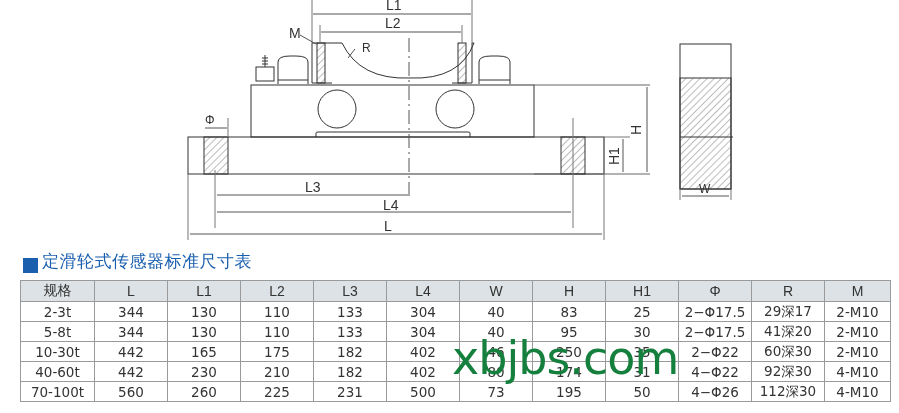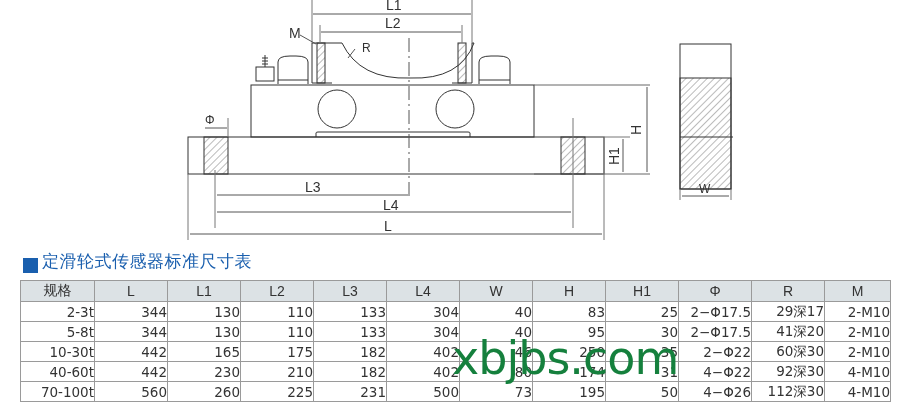--- a/index.html
+++ b/index.html
@@ -4,21 +4,21 @@
 <style>
   html,body{margin:0;padding:0;background:#fff;}
   body{width:899px;height:413px;position:relative;overflow:hidden;font-family:"DejaVu Sans","Liberation Sans",sans-serif;color:#333;}
   #drawing{position:absolute;left:0;top:0;width:899px;height:245px;}
   .title{position:absolute;left:23px;top:251px;height:22px;display:flex;align-items:flex-end;}
   .title .sq{width:15px;height:15px;background:#1a5fae;margin-right:4px;}
   .title .txt{font-size:17px;color:#1a5fae;letter-spacing:0.5px;}
   table{position:absolute;left:20px;top:280px;border-collapse:collapse;font-size:13.5px;color:#333;}
   th,td{border:1px solid #9a9a9a;height:19px;padding:0;text-align:center;font-weight:normal;white-space:nowrap;}
   th{background:#dce2e5;font-family:"Liberation Sans",sans-serif;font-size:14px;height:20px;margin-top:30px;}
-  td{background:#fff;text-align:right;}
+  td{background:#fff;}
   .watermark{position:absolute;left:452px;top:335px;font-family:"DejaVu Sans",sans-serif;font-size:46px;color:#15803d;letter-spacing:-1px;pointer-events:none;line-height:1;}
 </style>
 </head>
 <body>
 
 <svg id="drawing" viewBox="0 0 899 245" width="899" height="245">
   <defs>
     <pattern id="hatch" patternUnits="userSpaceOnUse" width="5" height="5" patternTransform="rotate(45)">
       <line x1="0" y1="0" x2="0" y2="5" stroke="#555" stroke-width="0.8"></line>
     </pattern>

